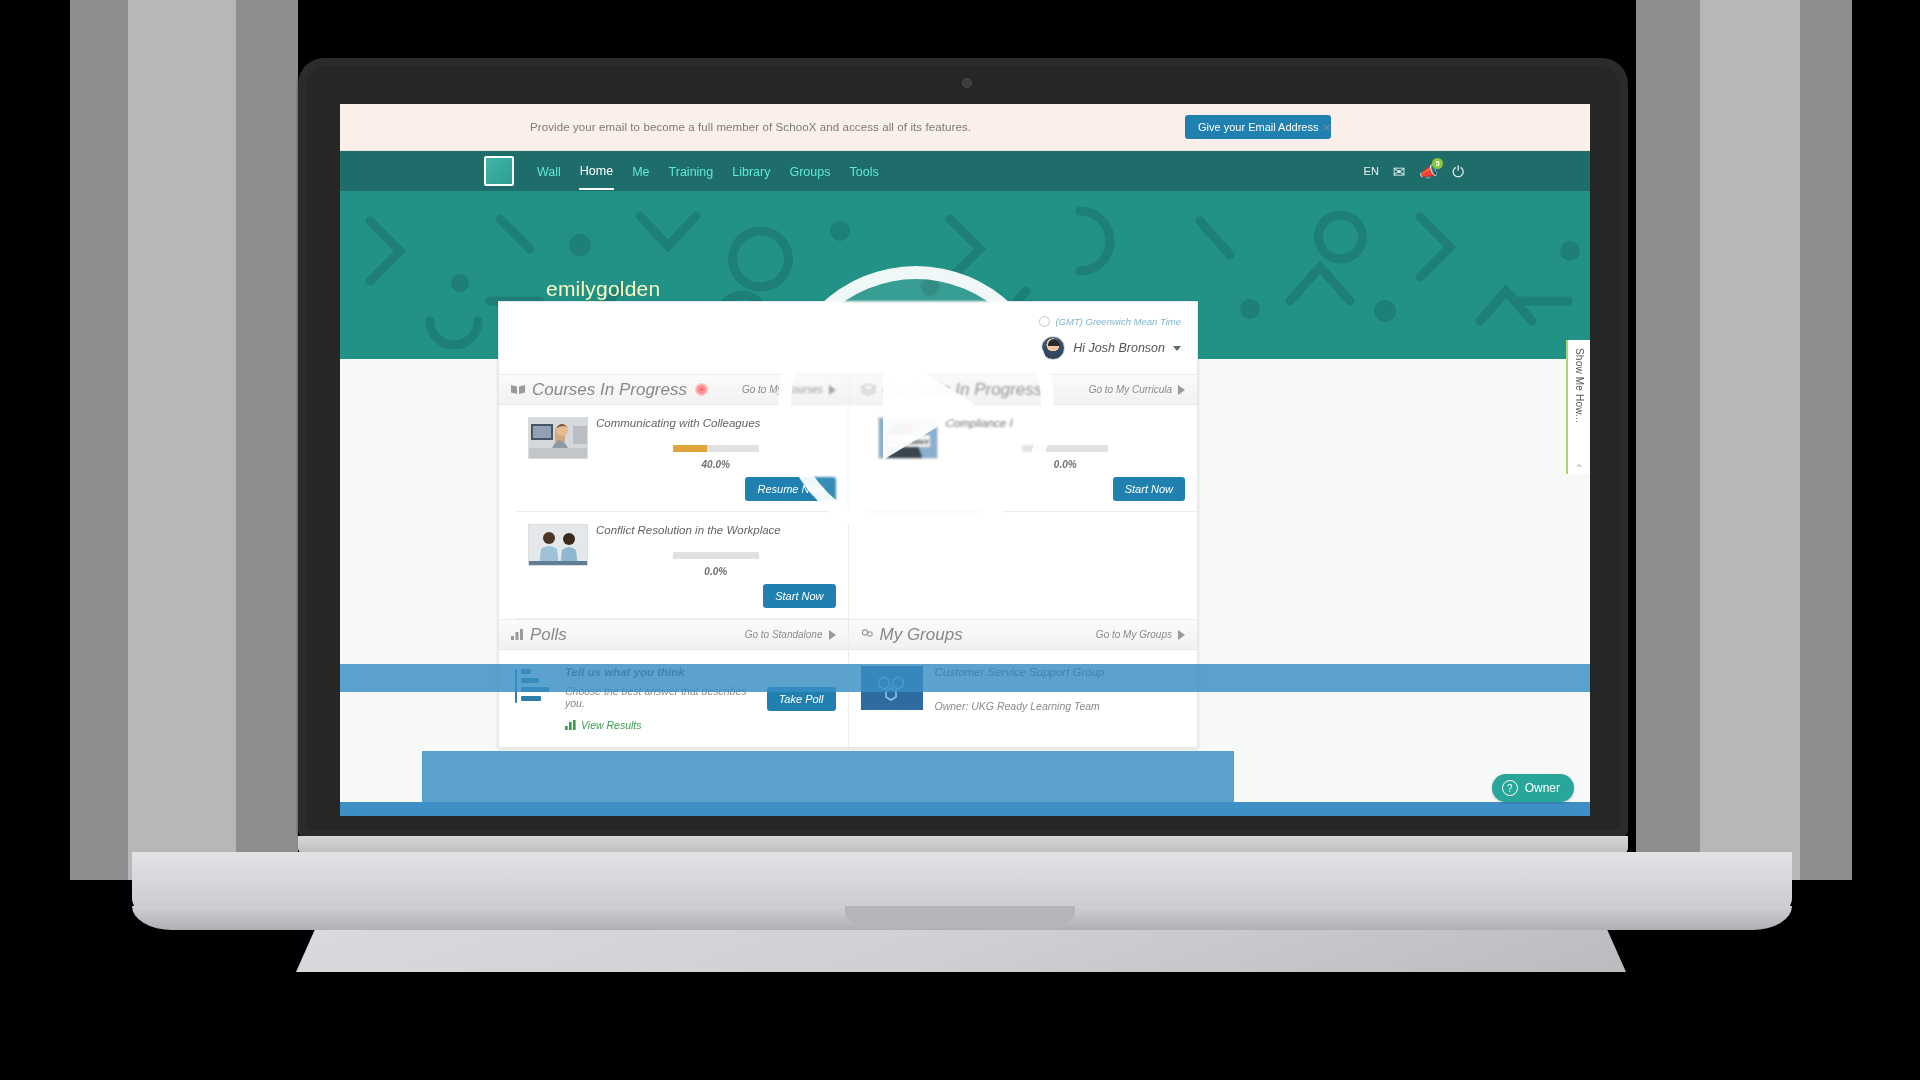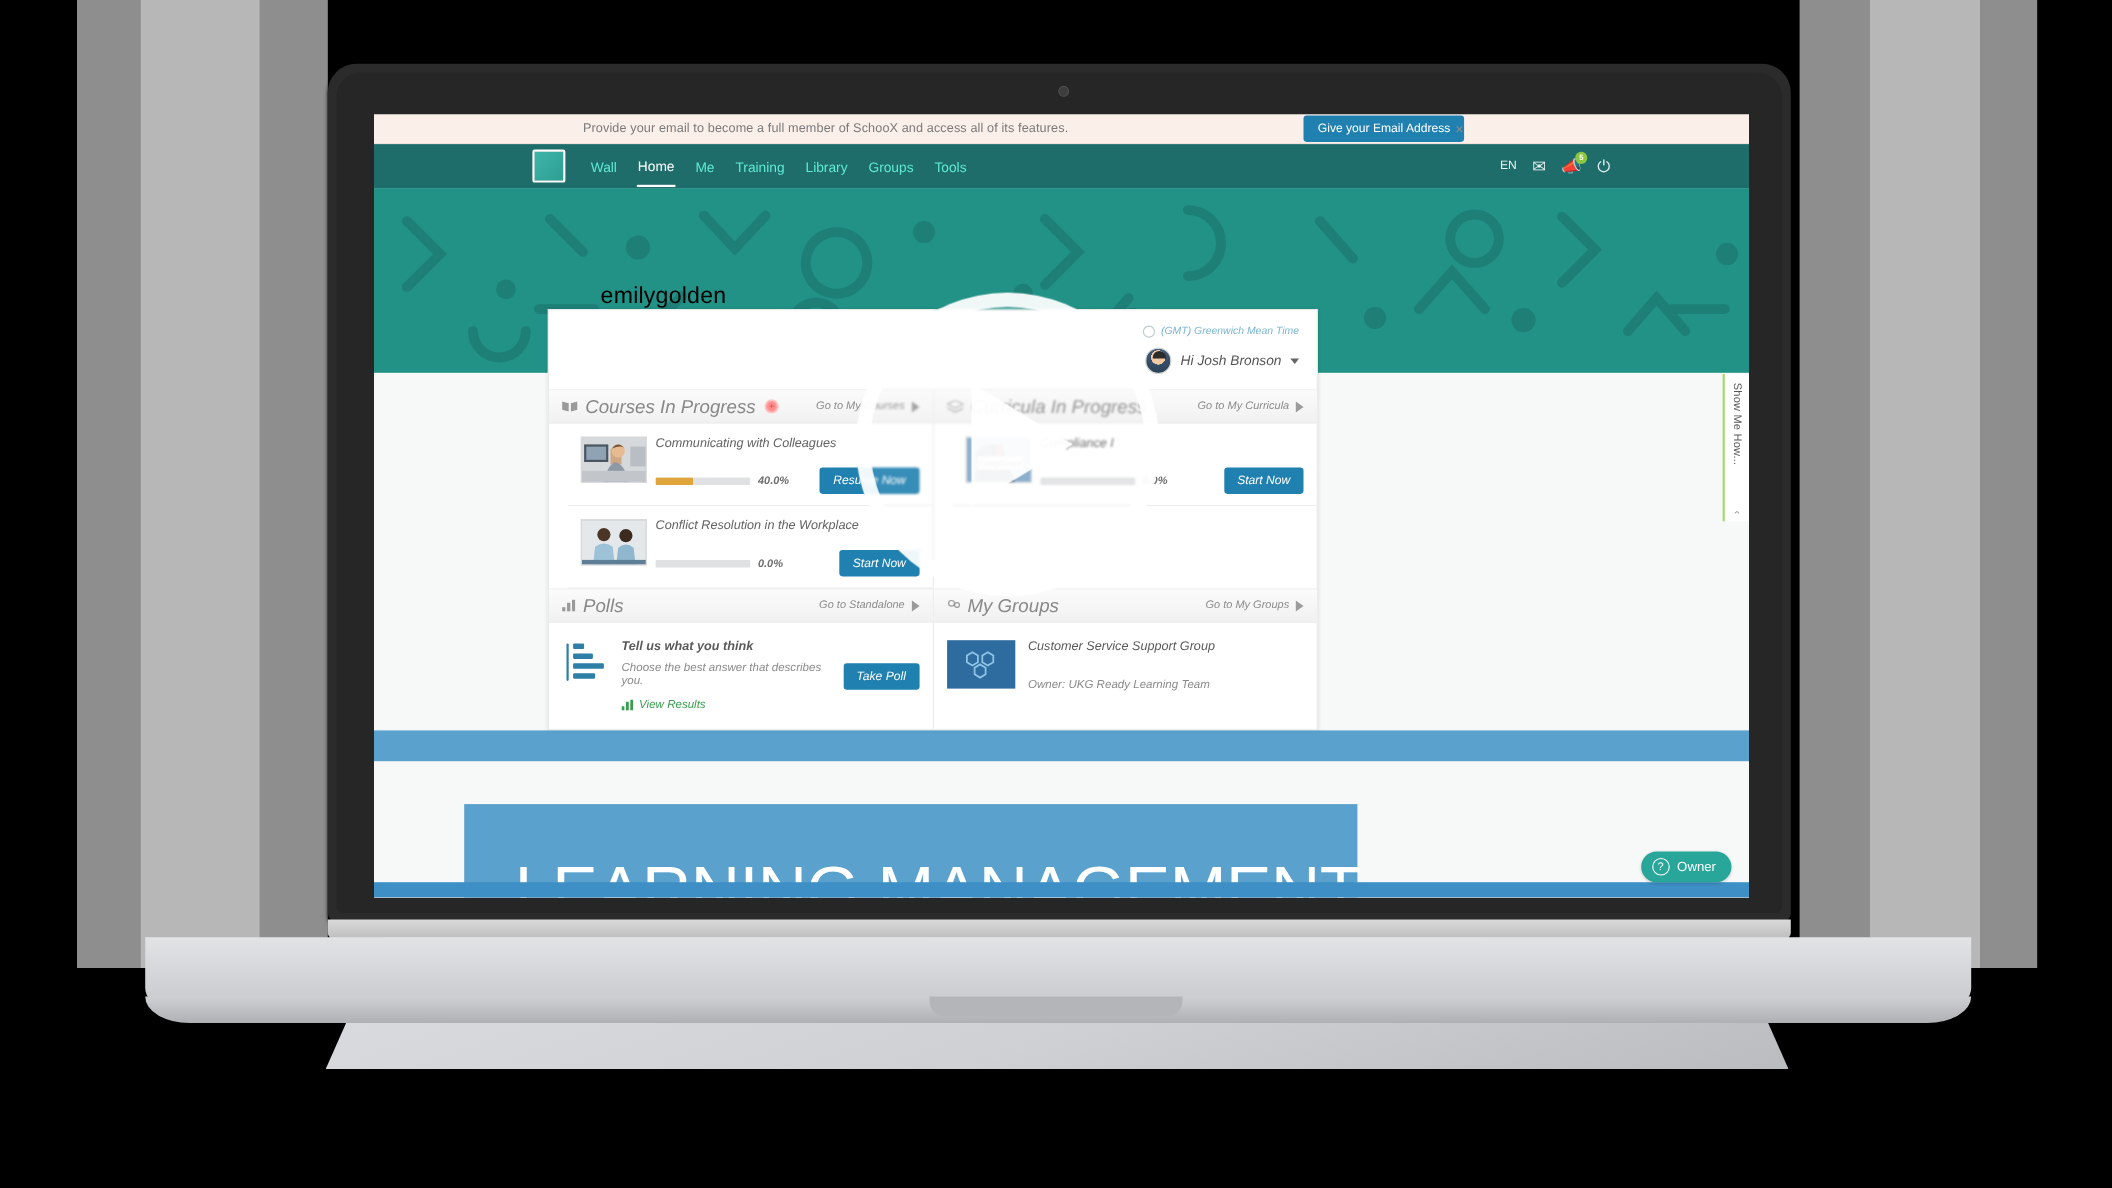--- a/index.html
+++ b/index.html
@@ -65,21 +65,21 @@
     background:#b3b5b9; border-radius:0 0 14px 14px;
   }
   .deck {
     position:absolute; left:296px; top:852px; width:1330px; height:120px;
     background:linear-gradient(160deg,#dcdde0 0%, #cfd0d4 55%, #babcc0 100%);
     clip-path: polygon(4% 0%, 96% 0%, 100% 100%, 0% 100%);
   }
 
   
   .notice {
-    height:27px; background:#fbefe9; display:flex; align-items:center;
+    height:47px; background:#fbefe9; display:flex; align-items:center;
     position:relative; border-bottom:1px solid #f0e2da;
   }
   .notice-txt { position:absolute; left:190px; font-size:11.5px; color:#7a7a7a; letter-spacing:.1px;}
   .notice-btn {
     position:absolute; left:845px; background:#2080b0; color:#fff;
     font-size:11px; padding:6px 13px; border-radius:3px; white-space:nowrap; cursor:pointer;
   }
   .notice-x { position:absolute; left:983px; font-size:13px; color:#8b8b8b; cursor:pointer; }
 
   .nav {
@@ -100,21 +100,21 @@
   .badge {
     position:absolute; top:-6px; right:-5px; background:#8dc63f; color:#fff;
     font-size:7px; min-width:11px; height:11px; border-radius:50%;
     display:flex; align-items:center; justify-content:center; font-weight:bold;
   }
 
   
   .hero { height:168px; background:#229287; position:relative; overflow:hidden; }
   .hero svg { position:absolute; inset:0; }
   .hero-user {
-    position:absolute; left:206px; top:86px; color:#000000; font-size:21px; letter-spacing:.2px;
+    position:absolute; left:206px; top:86px; color:#fef9c3; font-size:21px; letter-spacing:.2px;
   }
 
   
   .dash { position:relative; background:#f7f8f8; height:500px; }
   .dash-card {
     position:absolute; left:158px; top:-58px; width:700px; background:#fff;
     box-shadow:0 1px 4px rgba(0,0,0,.12); border:1px solid #e8e8e8;font-style:italic;
   }
   .dash-top { height:72px; position:relative; }
   .tz {
@@ -156,21 +156,21 @@
     margin-left:auto; font-size:10px; color:#8b8b8b; display:flex; align-items:center; gap:6px;
     cursor:pointer;
   }
   .arrow-r { width:0;height:0;border-top:5px solid transparent;border-bottom:5px solid transparent;border-left:7px solid #9b9b9b;}
   .row {
     display:flex; padding:12px 12px 10px; gap:8px; border-bottom:1px solid #eee; position:relative;margin-left:17px;
   }
   .thumb { width:60px; height:42px; border:1px solid #dcdcdc; background:#ccc; flex:none; overflow:hidden; position:relative;}
   .row-main { flex:1; min-width:0; }
   .row-title { font-size:11.5px; color:#636363; margin-bottom:16px; white-space:nowrap; overflow:hidden;}
-  .row-bot { display:flex; align-items:center; gap:7px; }
+  .row-bot { display:flex; align-items:center; gap:7px;flex-direction:column; }
   .bar { width:86px; height:7px; background:#dfe1e2; border-radius:1px; overflow:hidden;}
   .bar-fill { height:100%; background:#e0a53a; }
   .pct { font-size:10px; color:#6e6e6e; font-weight:bold;}
   .btn-blue {
     margin-left:auto; background:#2080b0; color:#fff; font-size:11px;
     padding:6px 12px; border-radius:3px; white-space:nowrap; cursor:pointer;
   }
 
   
   .lower { display:flex; border-top:1px solid #ececec;}

